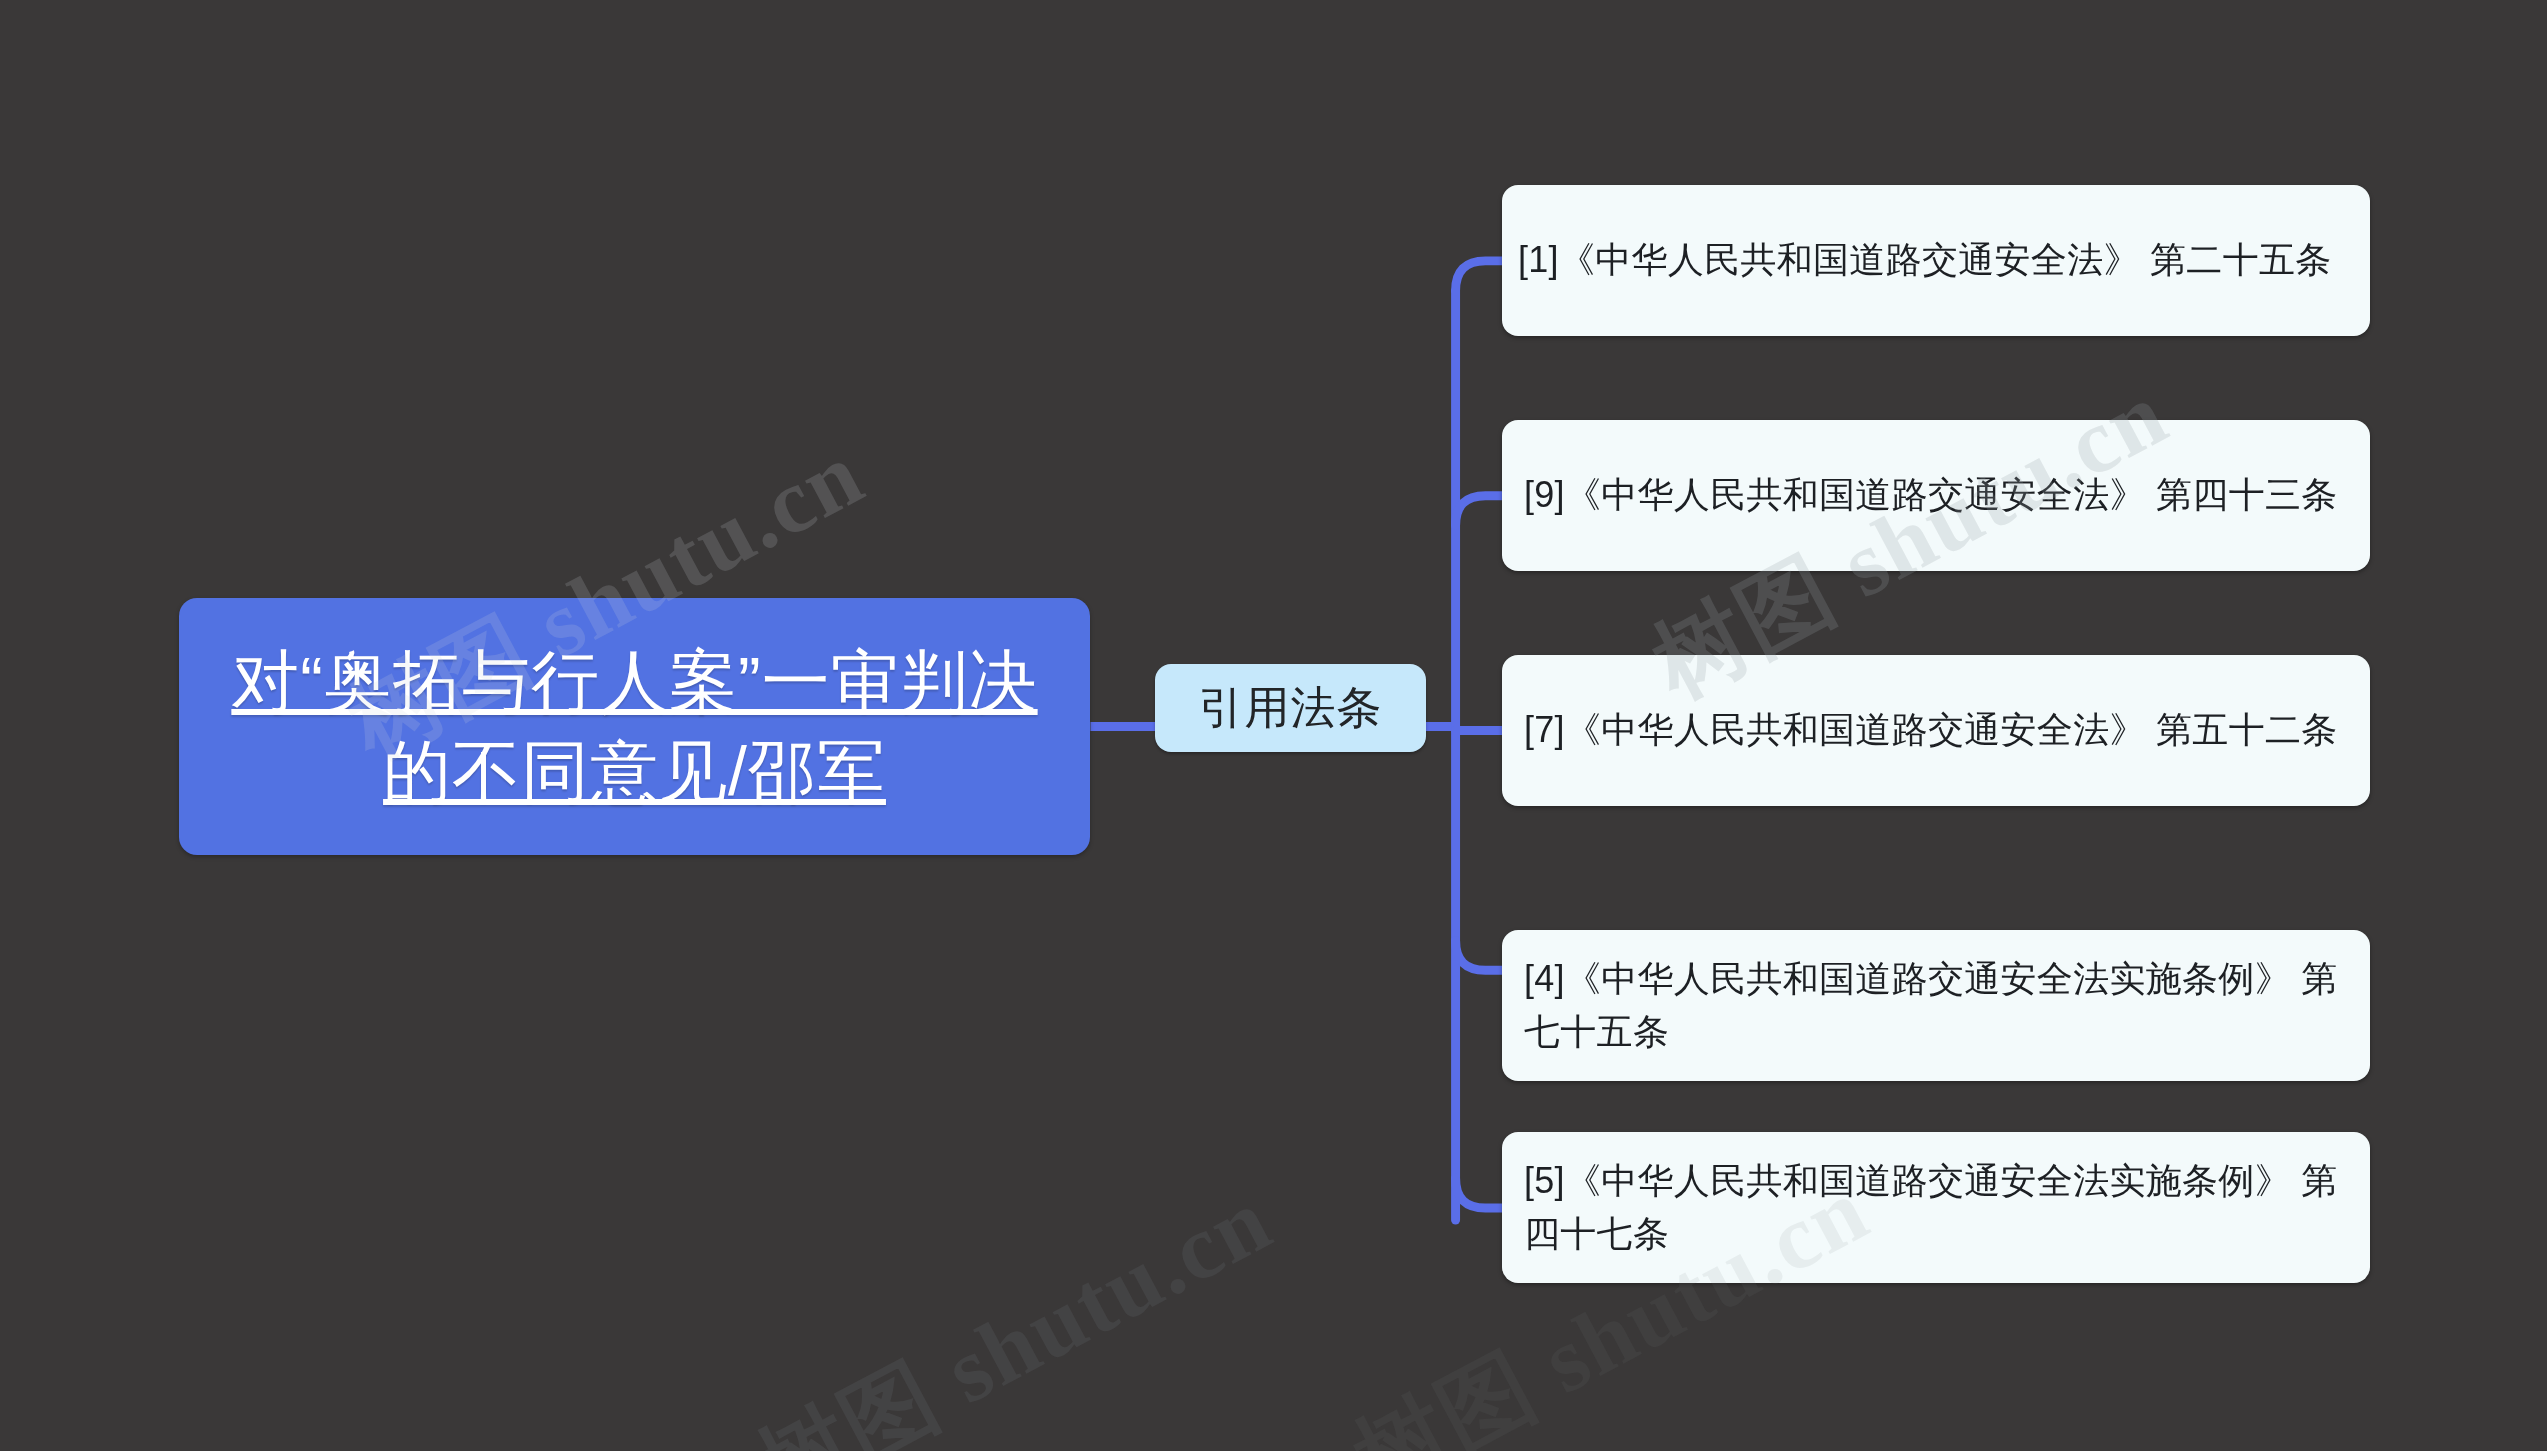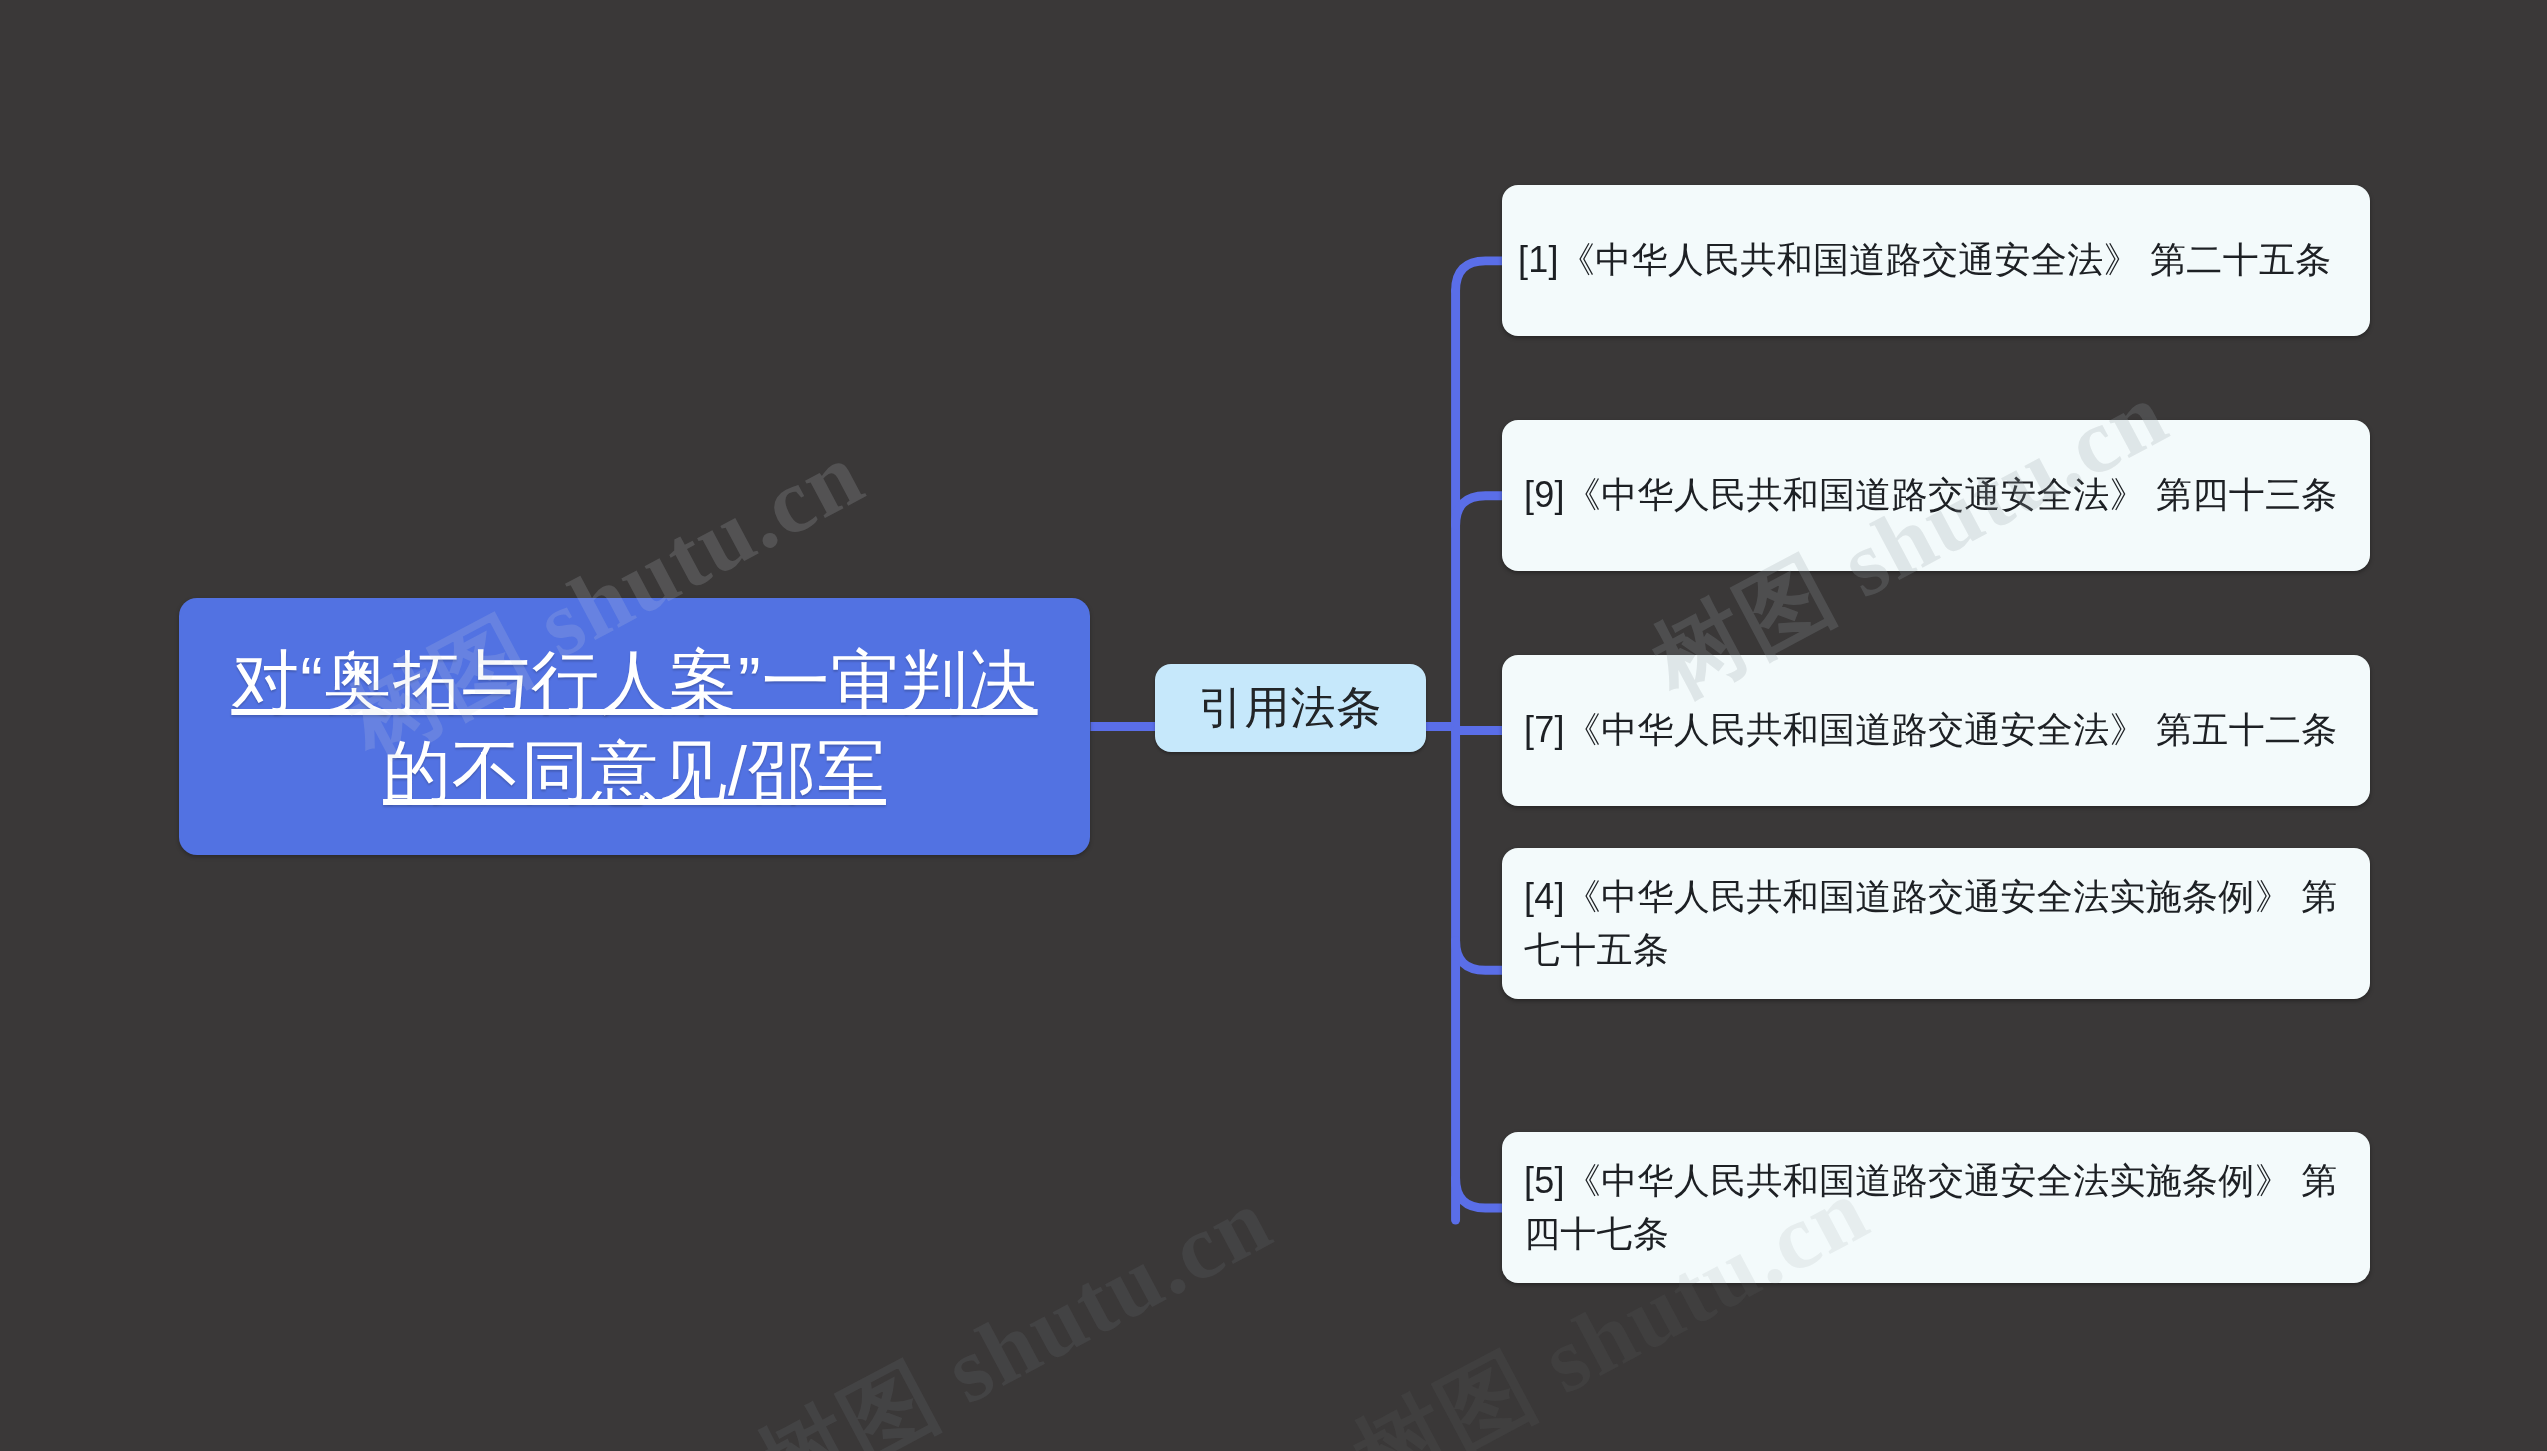--- a/index.html
+++ b/index.html
@@ -112,21 +112,21 @@
     color: #1d2024;
     font-size: 36px;
     line-height: 1.45;
     letter-spacing: 0.3px;
     width: 100%;
   }
 
   .leaf-0 { top: 185px; padding-left: 16px; }
   .leaf-1 { top: 420px; }
   .leaf-2 { top: 655px; }
-  .leaf-3 { top: 848px; }
+  .leaf-3 { top: 930px; }
   .leaf-4 { top: 1132px; }
 </style>
 </head>
 <body>
 
 <div id="canvas">
 
   <svg id="links" viewBox="0 0 2560 1459" xmlns="http://www.w3.org/2000/svg">
 
     <path d="M 1096 730 L 1161 730" fill="none" stroke="#5a6ee8" stroke-width="9" stroke-linecap="butt"></path>

